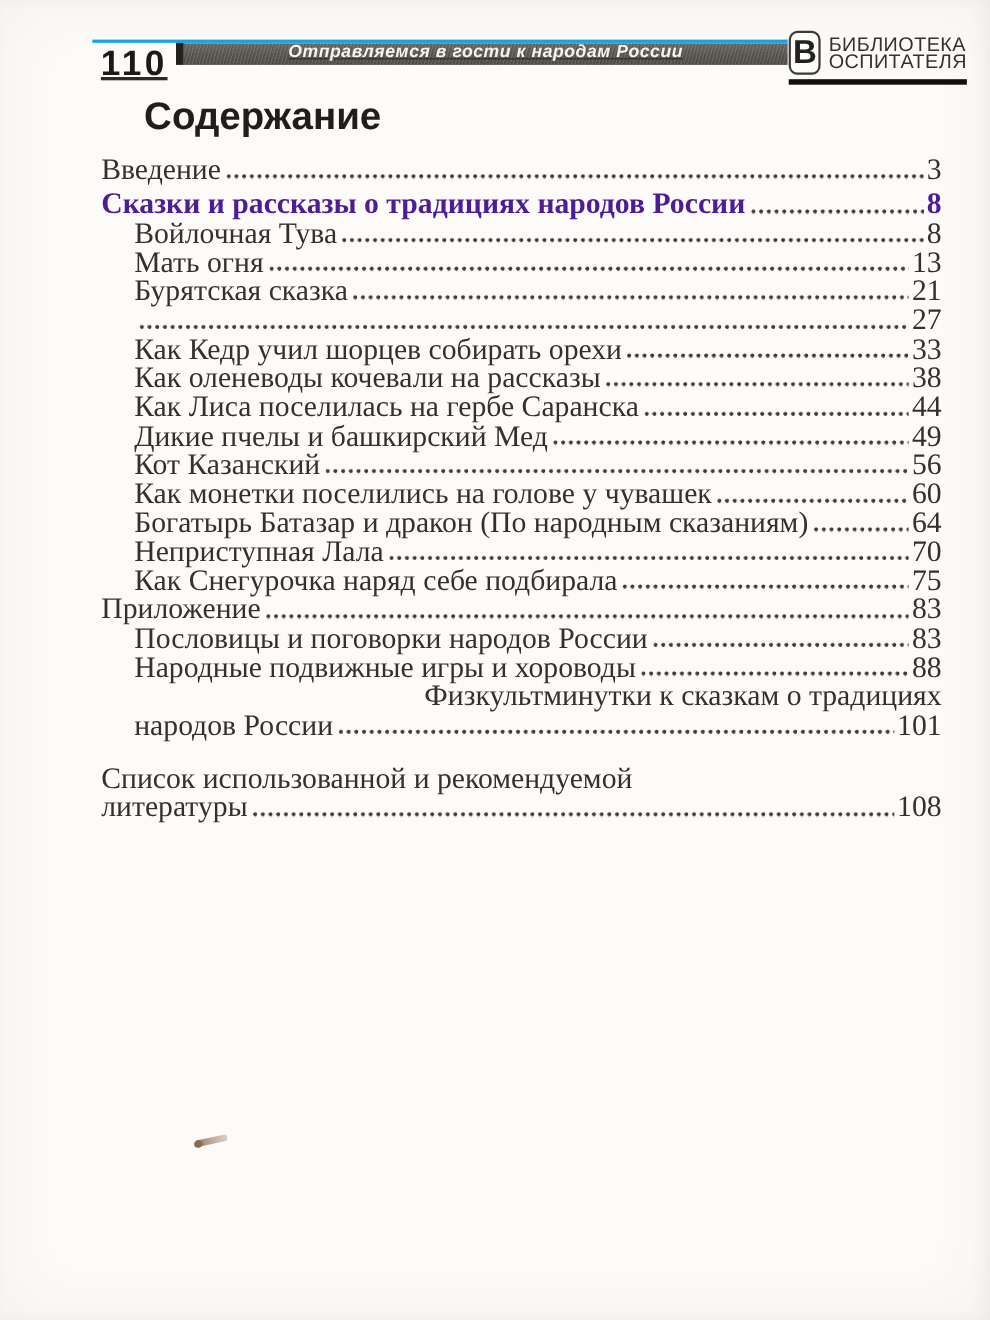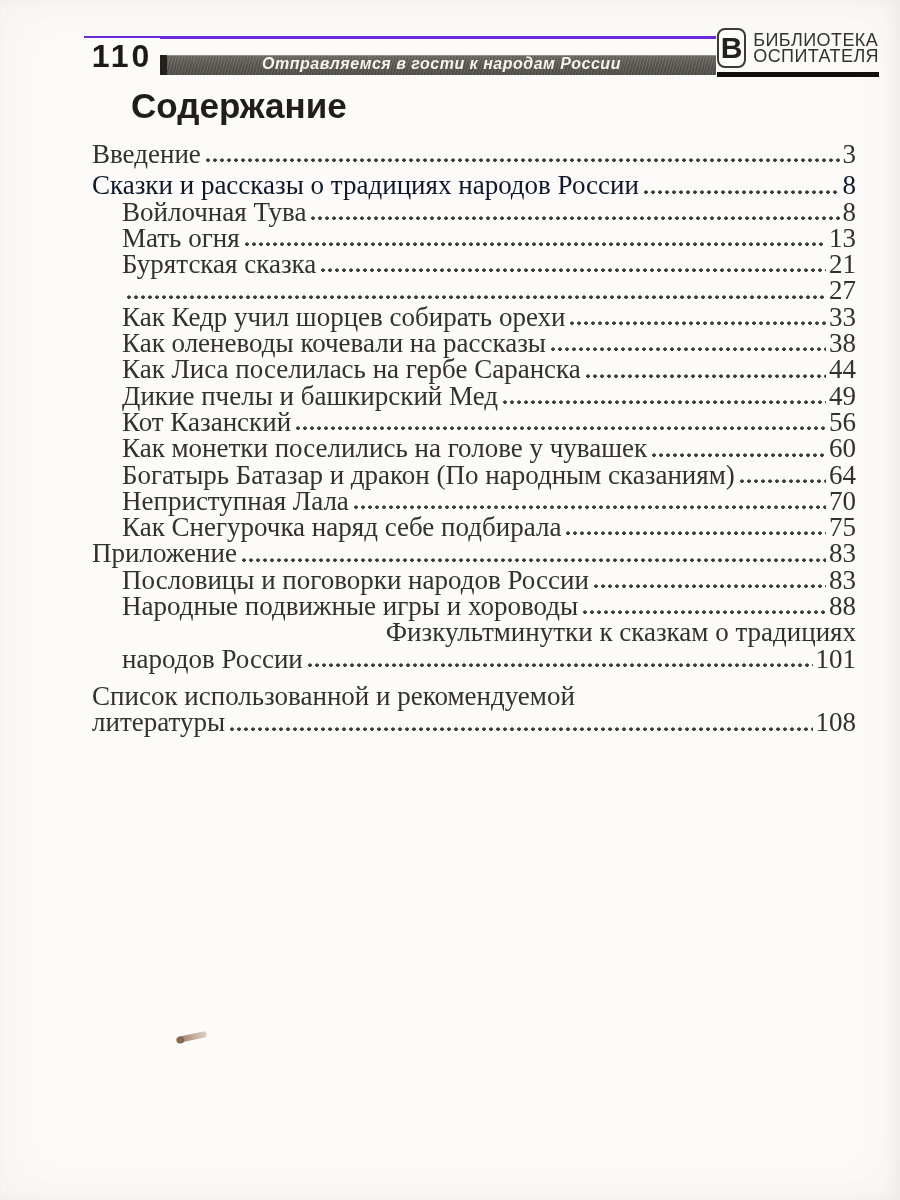--- a/index.html
+++ b/index.html
@@ -14,22 +14,23 @@
     background:#fcfbf9;
     overflow:hidden;
     box-shadow: inset 0 0 60px rgba(90,85,75,0.06), inset -6px 0 12px rgba(90,85,75,0.05);
     color:#2e2b27;
   }
 
   
   .header-left {
     position:absolute; left:84px; top:36px;
     width:632px; height:36px;
-    display:flex; align-items:flex-end;
-    border-top:3px solid #6d28d9;
+    display:flex; align-items:flex-start;
+    border-top:3px solid #0ea5e9;
+    text-decoration:underline;
   }
   .page-num {
     width:76px;
     font-family:"Liberation Sans", sans-serif;
     font-weight:bold; font-size:32px; letter-spacing:3px;
     color:#1d1a16;
     display:flex; align-items:center; justify-content:center;
     background:#fcfbf9;
   }
   .title-bar {
@@ -86,22 +87,22 @@
 
   
   .toc {
     position:absolute; left:92px; top:141px;
     width:764px;
     font-size:27px; line-height:26.3px;
     color:#34312c;
   }
   .toc-row { display:flex; align-items:baseline; }
   .toc-row.indent { padding-left:30px;justify-content:flex-end; }
-  .toc-row.bold { font-weight:normal; margin-top:5px; color:#0f172a; }
-  .toc-row.space-before { margin-top:11px; }
+  .toc-row.bold { font-weight:bold; margin-top:5px; color:#4c1d95; }
+  .toc-row.space-before { margin-top:22px; }
   .toc-title { white-space:nowrap; }
   .toc-dots {
     flex:1; min-width:16px;
     height:5px; align-self:flex-end;
     margin:0 3px 4px 5px;
     background-image: radial-gradient(circle at 2px 2.2px, #403d37 1.55px, transparent 2.05px);
     background-size:7px 5px;
     background-repeat:repeat-x;
     background-position:left bottom;
   }

